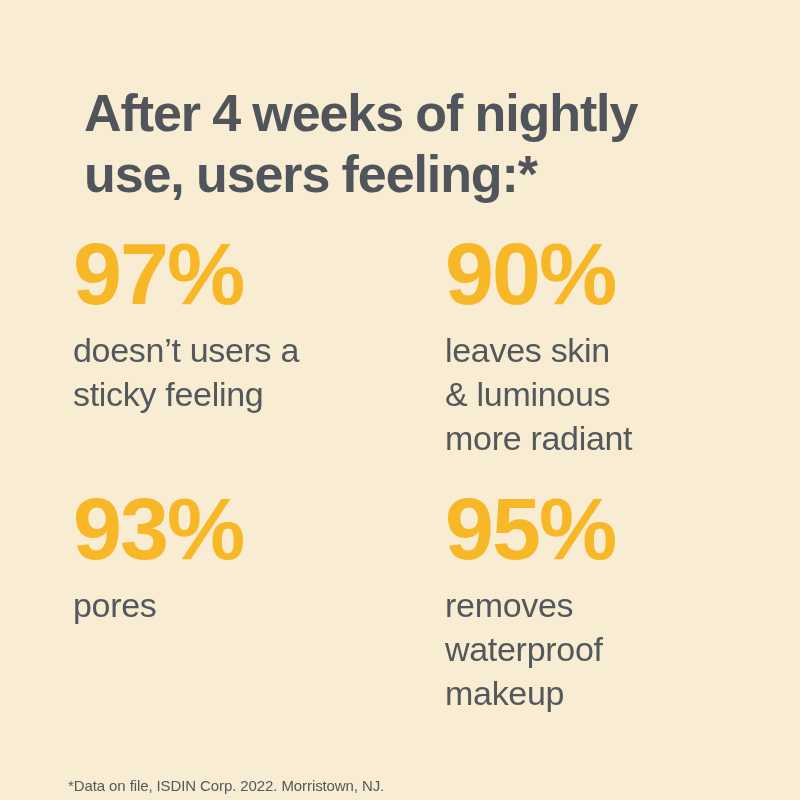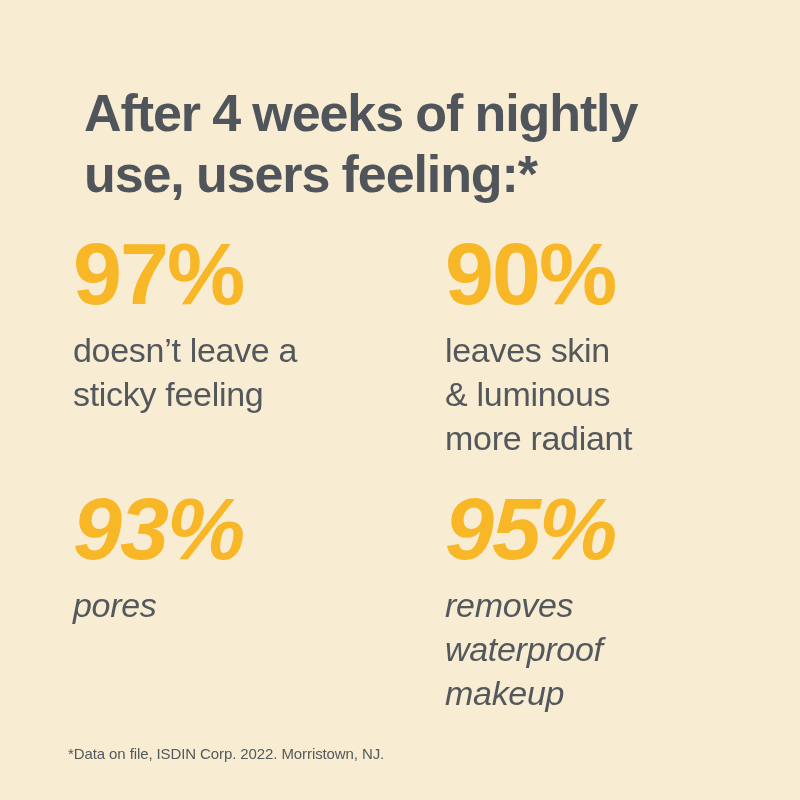--- a/index.html
+++ b/index.html
@@ -48,21 +48,20 @@
     grid-template-columns: 372px 1fr;
     grid-template-rows: auto auto;
     margin-top: 26px;
   }
 
   .stat-block {
     position: relative;
   }
   .stat-block.row-2 {
     margin-top: 0;
-    font-style: italic;
   }
 
   .stat-value {
     display: block;
     font-size: 88px;
     font-weight: 700;
     line-height: 86px;
     letter-spacing: -2px;
     color: #f7b727;
     margin: 0;
@@ -86,21 +85,21 @@
 
   
   .stats-grid .cell-top {
     height: 255px;
   }
 
   
   .footnote {
     position: absolute;
     left: 68px;
-    top: 733px;
+    top: 765px;
     margin: 0;
     font-size: 15px;
     font-weight: 400;
     line-height: 20px;
     letter-spacing: -0.1px;
     color: #53595d;
     white-space: nowrap;
   }
 </style>
 </head>
@@ -111,21 +110,21 @@
   <h1 class="headline">
     <span class="headline-line">After 4 weeks of nightly</span>
     <span class="headline-line">use, users feeling:*</span>
   </h1>
 
   <div class="stats-grid">
 
     <div class="stat-block cell-top">
       <span class="stat-value">97%</span>
       <span class="stat-label">
-        <span class="lbl-line">doesn’t leave a</span>
+        <span class="lbl-line">doesn’t users a</span>
         <span class="lbl-line">sticky feeling</span>
       </span>
     </div>
 
     <div class="stat-block cell-top">
       <span class="stat-value">90%</span>
       <span class="stat-label">
         <span class="lbl-line">leaves skin</span>
         <span class="lbl-line">&amp; luminous</span>
         <span class="lbl-line">more radiant</span>

